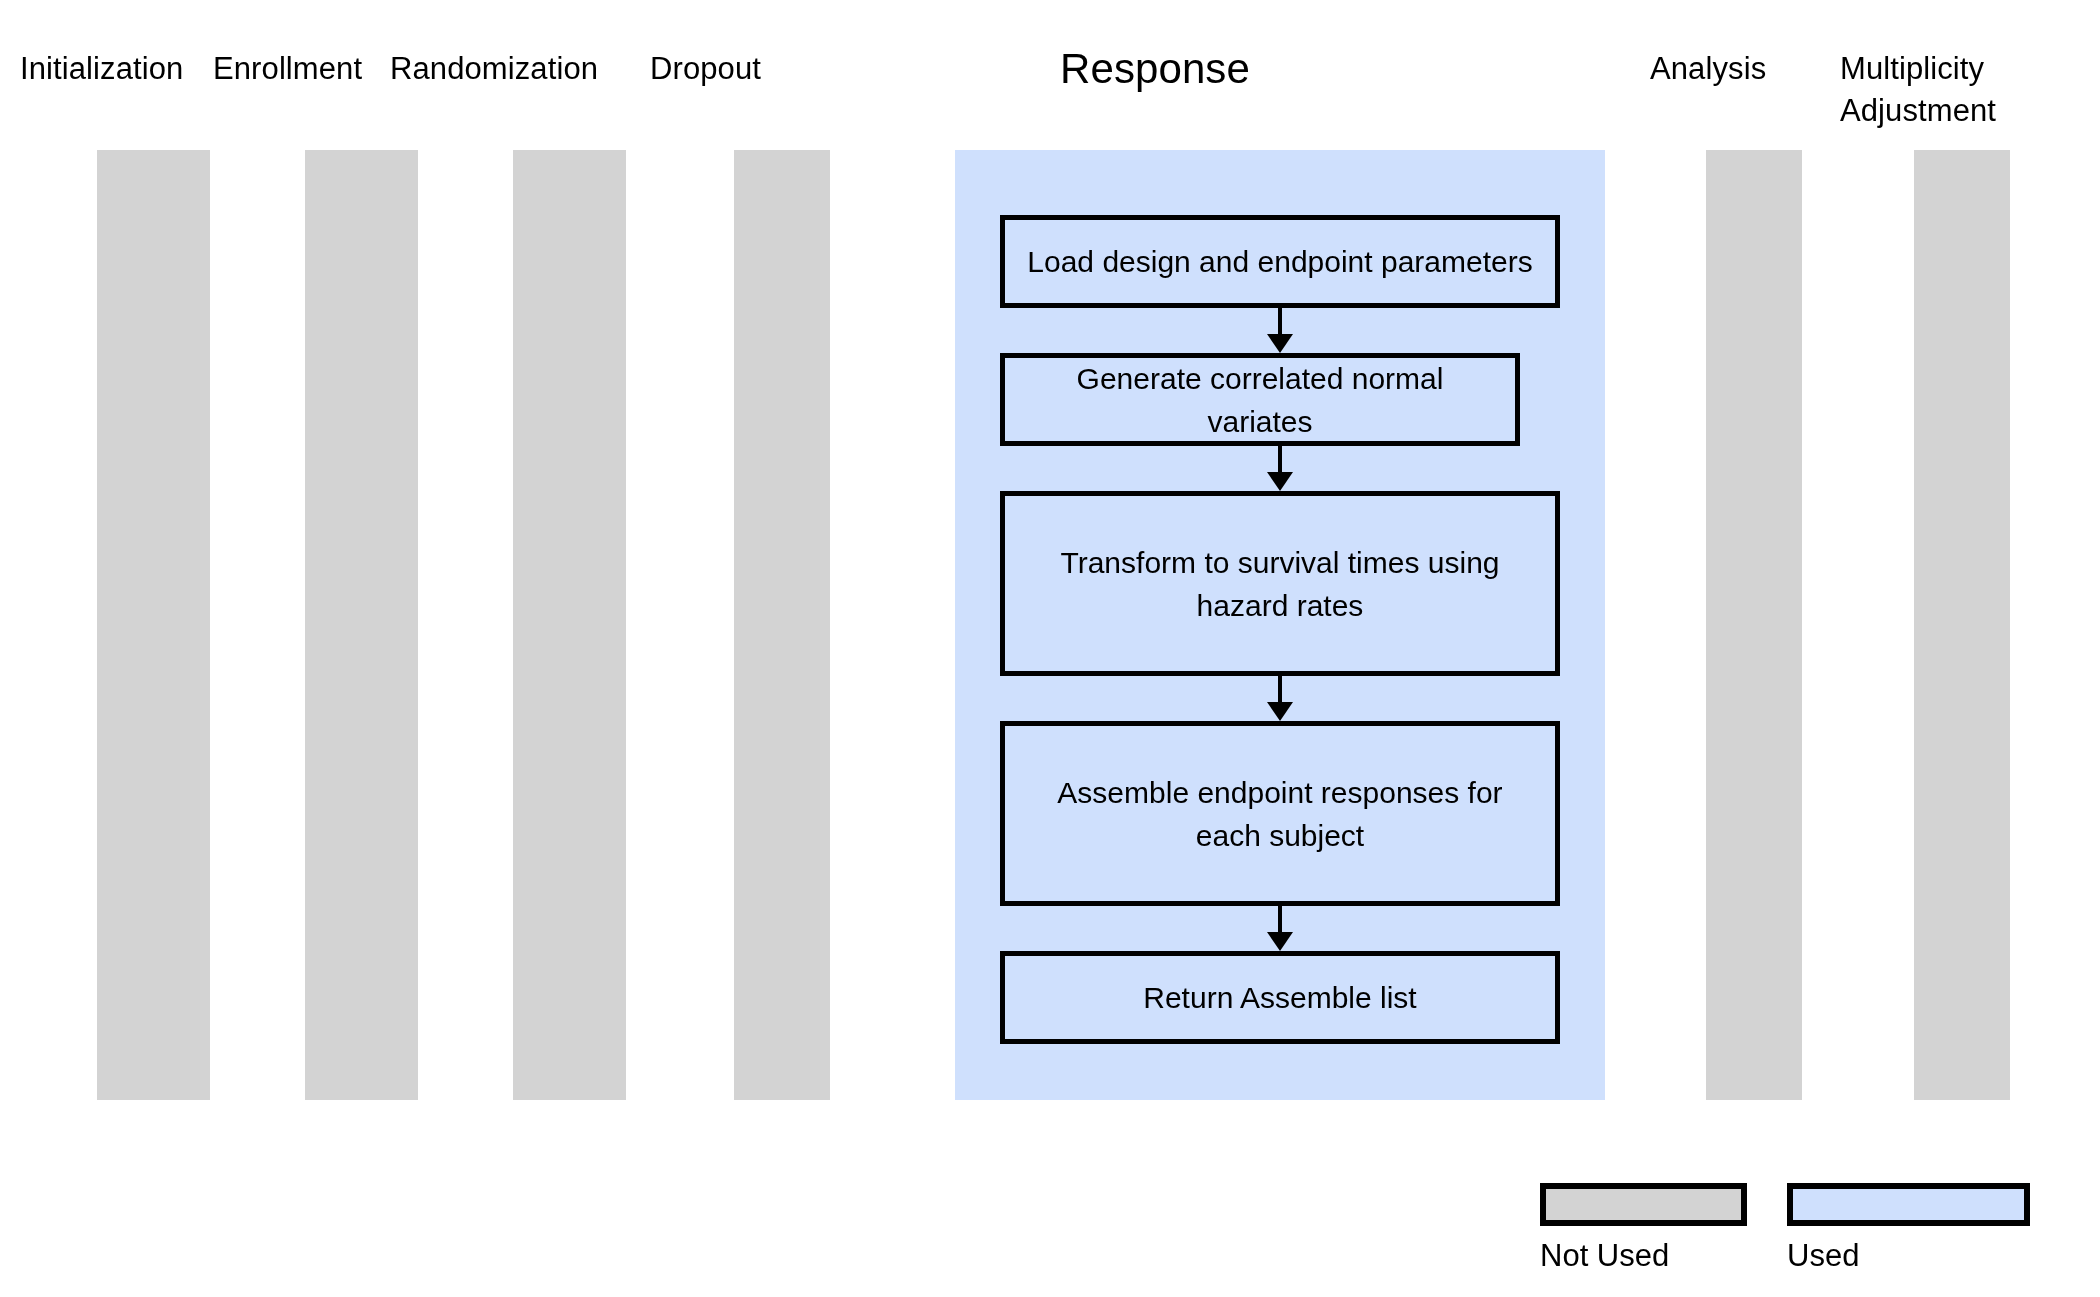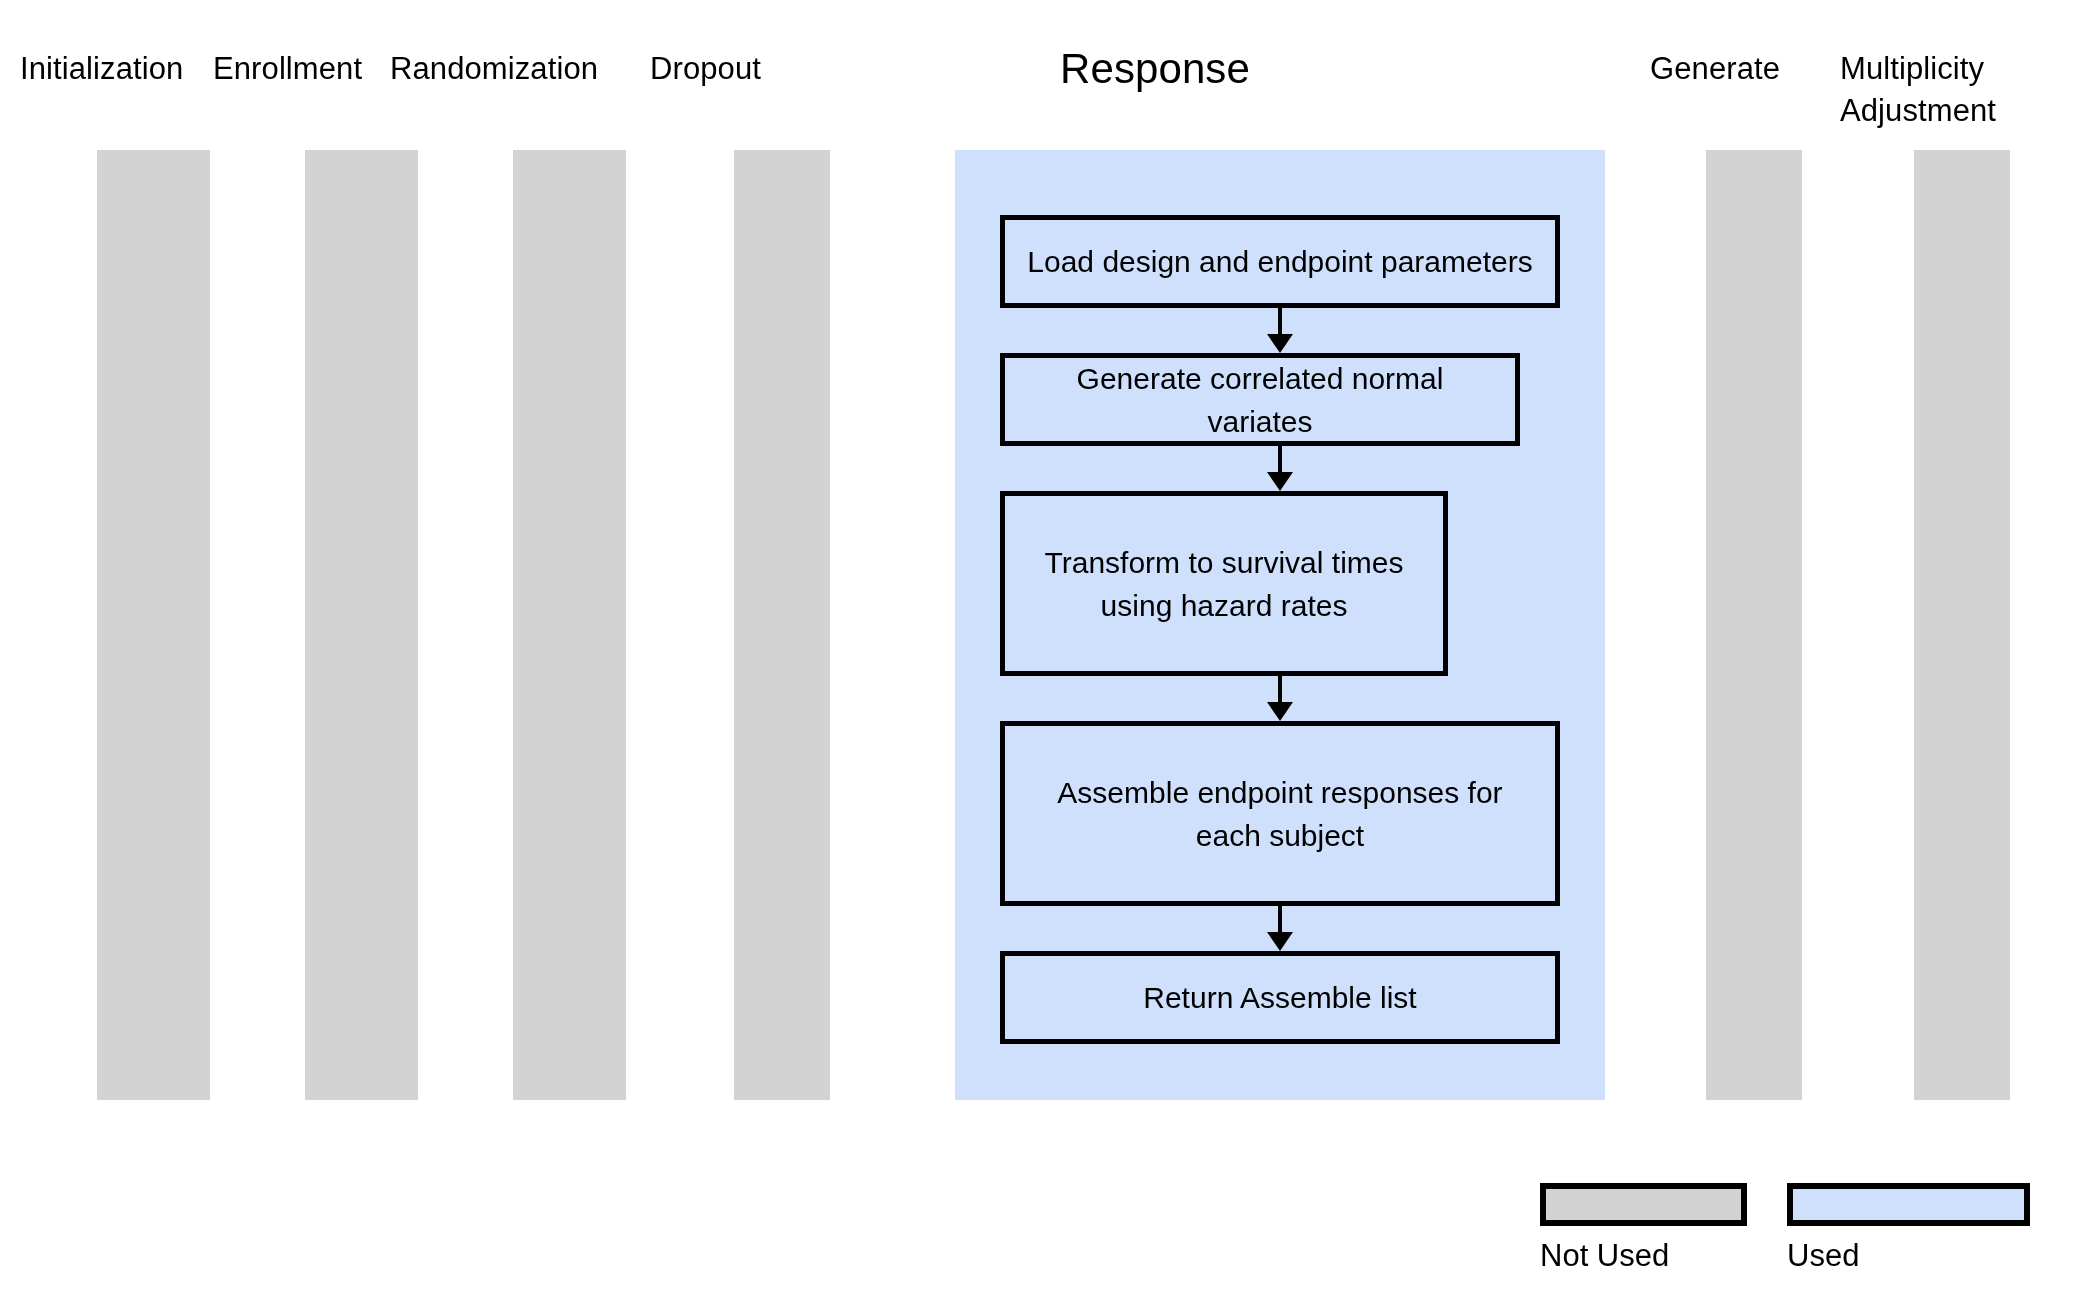--- a/index.html
+++ b/index.html
@@ -109,21 +109,21 @@
   <div class="col-header" style="left:20px; top:48px; width:180px;">Initialization</div>
 
   <div class="col-header" style="left:213px; top:48px; width:180px;">Enrollment</div>
 
   <div class="col-header" style="left:390px; top:48px; width:230px;">Randomization</div>
 
   <div class="col-header" style="left:650px; top:48px; width:180px;">Dropout</div>
 
   <div class="col-header big" style="left:1060px; top:44px; width:400px;">Response</div>
 
-  <div class="col-header" style="left:1650px; top:48px; width:180px;">Generate</div>
+  <div class="col-header" style="left:1650px; top:48px; width:180px;">Analysis</div>
 
   <div class="col-header" style="left:1840px; top:48px; width:230px;">Multiplicity
 Adjustment</div>
 
   <div class="lane" style="left:97px; top:150px; width:113px; height:950px;"></div>
 
   <div class="lane" style="left:305px; top:150px; width:113px; height:950px;"></div>
 
   <div class="lane" style="left:513px; top:150px; width:113px; height:950px;"></div>
 
@@ -146,21 +146,21 @@
 
   <div class="flow-box" style="left:1000px; top:353px; width:520px; height:93px;">
     <span>Generate correlated normal variates</span>
   </div>
 
   <div class="arrow" style="left:1267px; top:446px; height:45px;">
     <div class="stem" style="height:28px;"></div>
     <div class="head" style="top:26px;"></div>
   </div>
 
-  <div class="flow-box" style="left:1000px; top:491px; width:448px; height:185px;">
+  <div class="flow-box" style="left:1000px; top:491px; width:560px; height:185px;">
     <span>Transform to survival times using hazard rates</span>
   </div>
 
   <div class="arrow" style="left:1267px; top:676px; height:45px;">
     <div class="stem" style="height:28px;"></div>
     <div class="head" style="top:26px;"></div>
   </div>
 
   <div class="flow-box" style="left:1000px; top:721px; width:560px; height:185px;">
     <span>Assemble endpoint responses for each subject</span>

